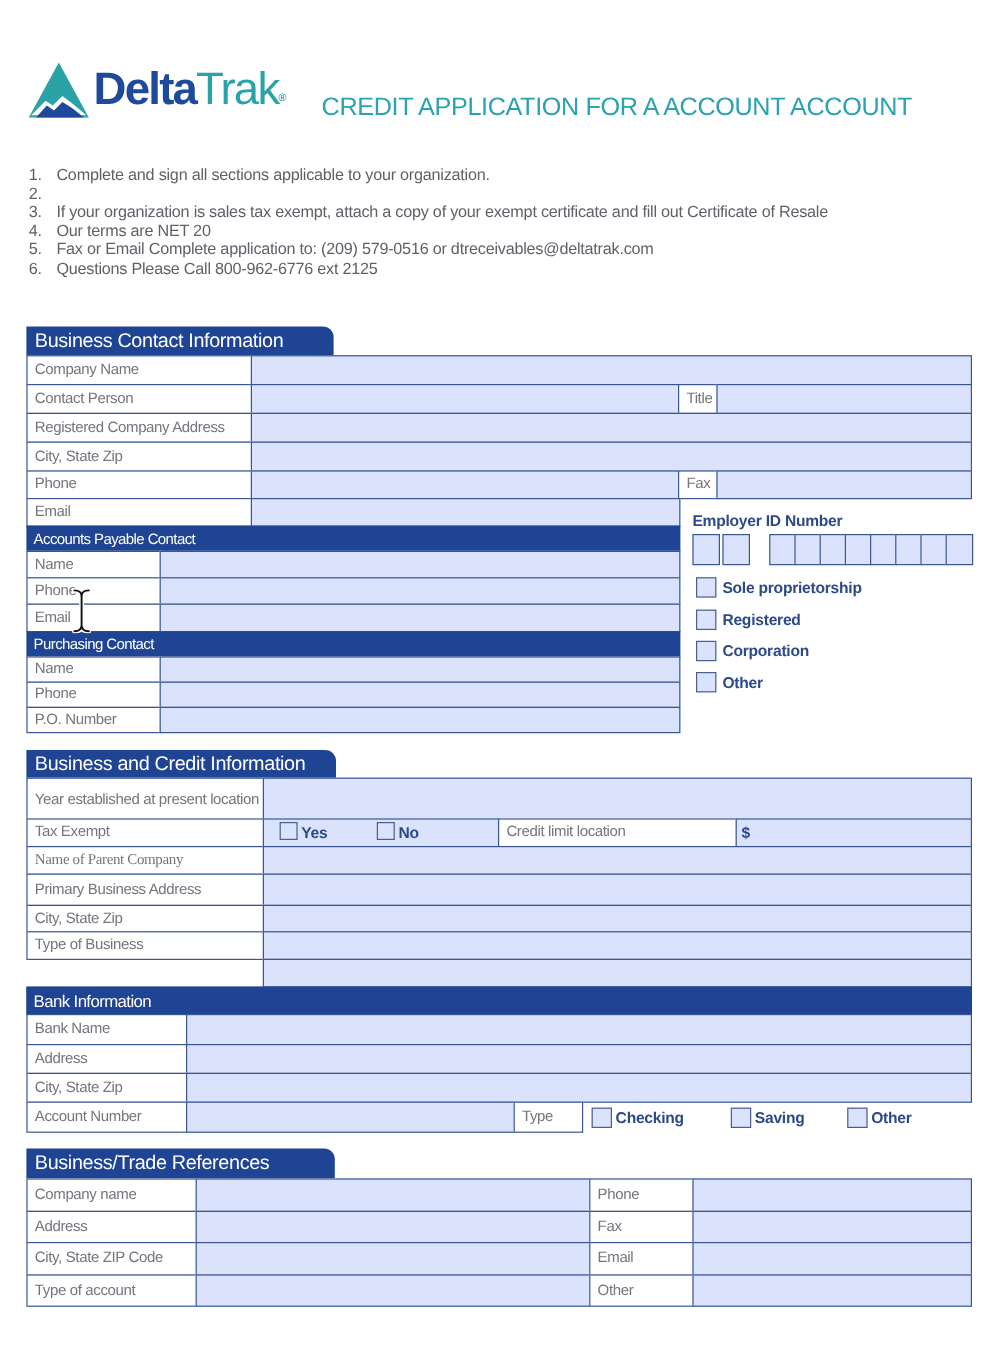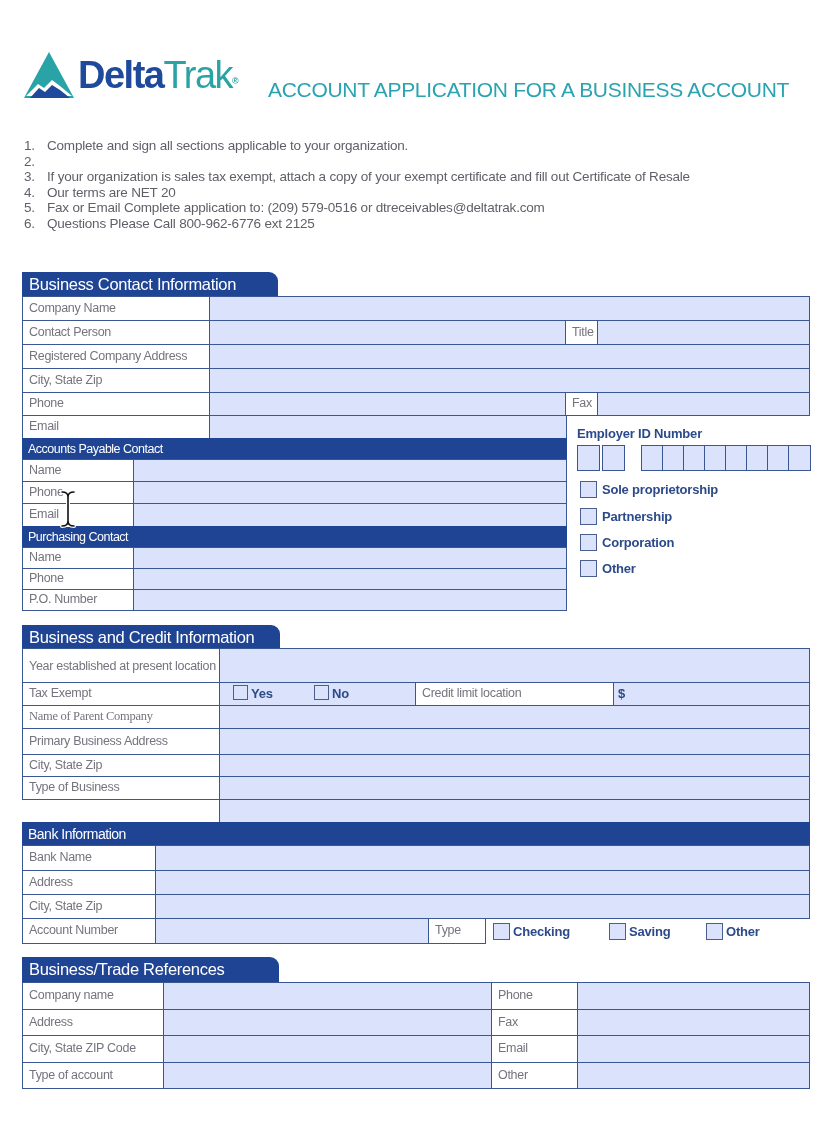--- a/index.html
+++ b/index.html
@@ -43,21 +43,21 @@
 <body>
 
 <div id="logo" class="abs">
   <svg width="54" height="50" viewBox="0 0 54 50">
     <polygon points="27,2 52,48 2,48" fill="#2aa3a6"></polygon>
     <polygon points="4,46 16,34 22,38 30,30 38,36 50,46" fill="#ffffff"></polygon>
     <polygon points="8,48 17,38 23,42 30,35 38,40 48,48" fill="#1f4a9b"></polygon>
   </svg>
   <div class="brand"><span class="d">Delta</span><span class="t">Trak</span><span class="reg">®</span></div>
 </div>
-<div id="doc-title" class="abs">ACCOUNT APPLICATION FOR A BUSINESS ACCOUNT</div>
+<div id="doc-title" class="abs">CREDIT APPLICATION FOR A ACCOUNT ACCOUNT</div>
 
 <ol id="instructions" class="abs">
   <li>
       <span class="num">1.</span>
       <span>Complete and sign all sections applicable to your organization.</span>
     </li>
   <li>
       <span class="num">2.</span>
     </li>
   <li>
@@ -126,21 +126,21 @@
 <div class="einbox" style="left:683px; top:445px;"></div>
 <div class="einbox" style="left:704px; top:445px;"></div>
 <div class="einbox" style="left:725px; top:445px;"></div>
 <div class="einbox" style="left:746px; top:445px;"></div>
 <div class="einbox" style="left:767px; top:445px;"></div>
 <div class="einbox" style="left:788px; top:445px;"></div>
 
 <div class="chk" style="left:580px; top:481px;"></div>
 <div class="chklbl" style="left:602px; top:482px;">Sole proprietorship</div>
 <div class="chk" style="left:580px; top:508px;"></div>
-<div class="chklbl" style="left:602px; top:509px;">Partnership</div>
+<div class="chklbl" style="left:602px; top:509px;">Registered</div>
 <div class="chk" style="left:580px; top:534px;"></div>
 <div class="chklbl" style="left:602px; top:535px;">Corporation</div>
 <div class="chk" style="left:580px; top:560px;"></div>
 <div class="chklbl" style="left:602px; top:561px;">Other</div>
 
 <div class="tab" style="left:22px; top:625px; width:258px;">Business and Credit Information</div>
 
 <div class="cell lbl" style="left:22px; top:648px; width:199px; height:36px; white-space:normal; line-height:12px;">Year established at present location</div>
 <div class="cell fld" style="left:219px; top:648px; width:591px; height:36px;"></div>
 

